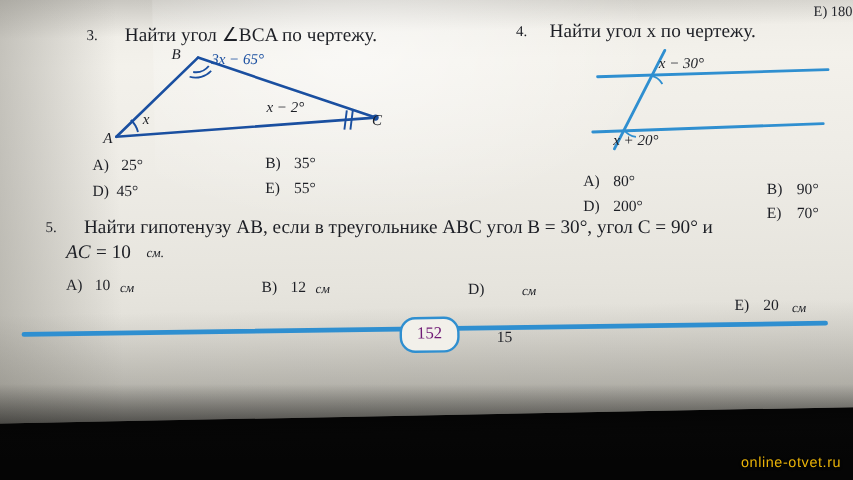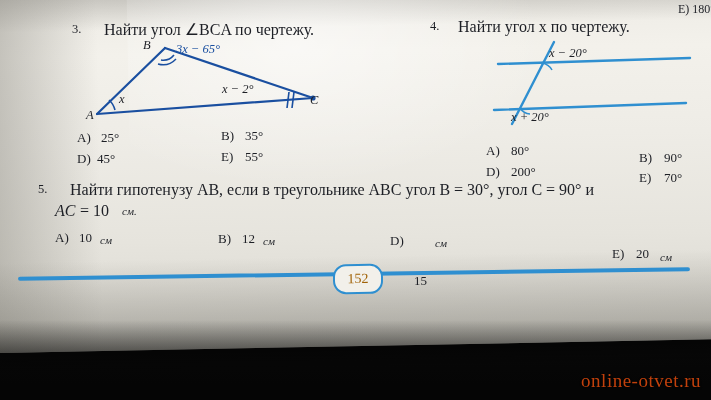--- a/index.html
+++ b/index.html
@@ -119,33 +119,33 @@
     height: 26px;
     border: 2.5px solid #2f8fd0;
     border-radius: 13px;
     background: #f2f0ea;
     display: flex;
     align-items: center;
     justify-content: center;
     transform: rotate(-0.8deg);
   }
   .pagebox span {
-    color: #a16207;
+    color: #701a75;
     font-size: 14px;
     font-family: "Liberation Serif", serif;
   }
 
   
   .watermark {
     position: absolute;
     right: 10px;
     bottom: 8px;
-    color: #c2410c;
-    font-family: Liberation Serif, serif;
-    font-size: 19px;
+    color: #eab308;
+    font-family: Liberation Sans, sans-serif;
+    font-size: 12px;
     letter-spacing: 0.5px;
     text-shadow: 0 1px 2px rgba(0,0,0,0.8);
   }
 </style>
 </head>
 <body>
 
 <div id="page">
 
   <div class="sheet">
@@ -199,21 +199,21 @@
 
   <div class="fig" style="left:490px; top:36px;">
     <svg width="210" height="90" viewBox="0 0 210 90">
       <line x1="8" y1="28" x2="200" y2="22" stroke="#2f8fd0" stroke-width="2.4" stroke-linecap="round"></line>
       <line x1="4" y1="74" x2="196" y2="67" stroke="#2f8fd0" stroke-width="2.4" stroke-linecap="round"></line>
       <line x1="64" y1="6" x2="22" y2="88" stroke="#2f8fd0" stroke-width="2.4" stroke-linecap="round"></line>
       <path d="M 52 27 A 14 14 0 0 1 62 34" fill="none" stroke="#2f8fd0" stroke-width="1.5"></path>
       <path d="M 30 72 A 13 13 0 0 0 40 78" fill="none" stroke="#2f8fd0" stroke-width="1.5"></path>
     </svg>
   </div>
-  <div class="label-dark" style="left:549px; top:46px;">x − 20°</div>
+  <div class="label-dark" style="left:549px; top:46px;">x − 30°</div>
   <div class="label-dark" style="left:511px; top:110px;">x + 20°</div>
 
   <div class="txt opt" style="left:486px; top:144px;">A)</div>
   <div class="txt opt" style="left:511px; top:144px;">80°</div>
   <div class="txt opt" style="left:639px; top:151px;">B)</div>
   <div class="txt opt" style="left:664px; top:151px;">90°</div>
   <div class="txt opt" style="left:486px; top:165px;">D)</div>
   <div class="txt opt" style="left:511px; top:165px;">200°</div>
   <div class="txt opt" style="left:639px; top:171px;">E)</div>
   <div class="txt opt" style="left:664px; top:171px;">70°</div>

